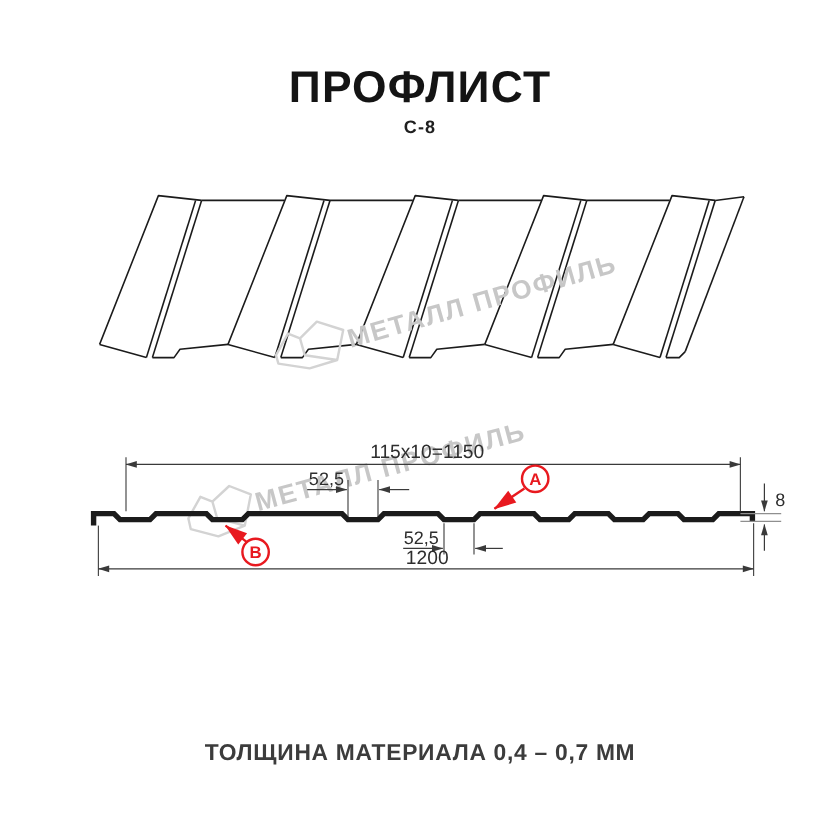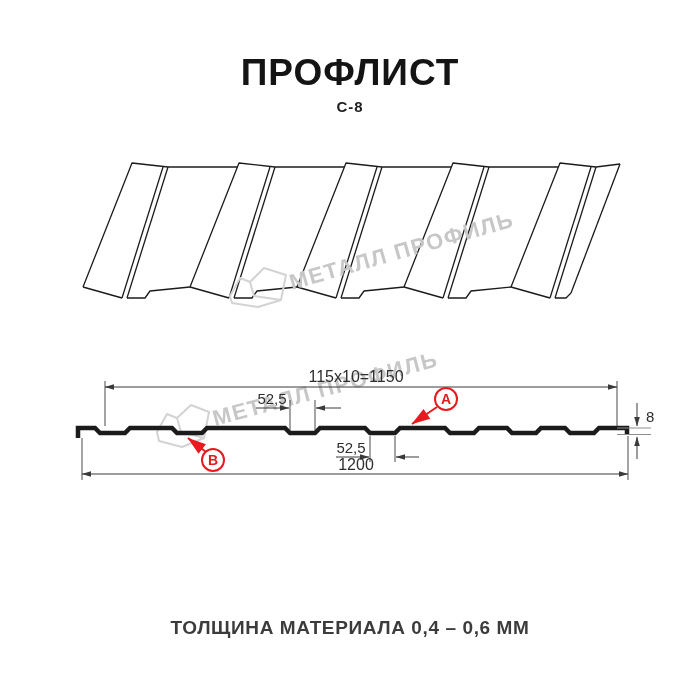--- a/index.html
+++ b/index.html
@@ -153,13 +153,13 @@
     <line class="red" x1="437" y1="407" x2="412" y2="424" stroke-width="1.6" marker-end="url(#mR)"></line>
   </g>
 
   <g>
     <circle class="red" cx="213" cy="460" r="11"></circle>
     <text class="redtxt" x="213" y="465" text-anchor="middle">В</text>
     <line class="red" x1="206" y1="452" x2="188" y2="438" stroke-width="1.6" marker-end="url(#mR)"></line>
   </g>
 </svg>
 
-<div class="footer-note">ТОЛЩИНА МАТЕРИАЛА 0,4 – 0,6 ММ</div>
+<div class="footer-note">ТОЛЩИНА МАТЕРИАЛА 0,4 – 0,7 ММ</div>
 
 </body></html>

